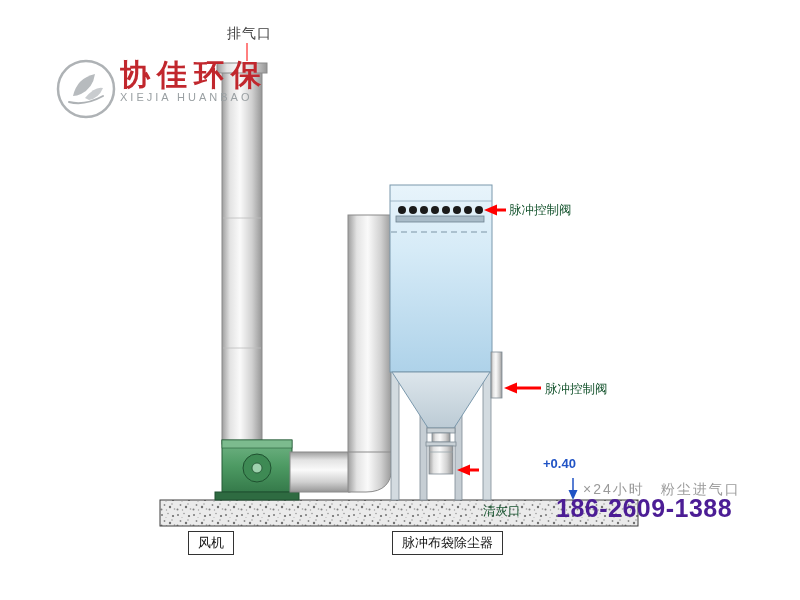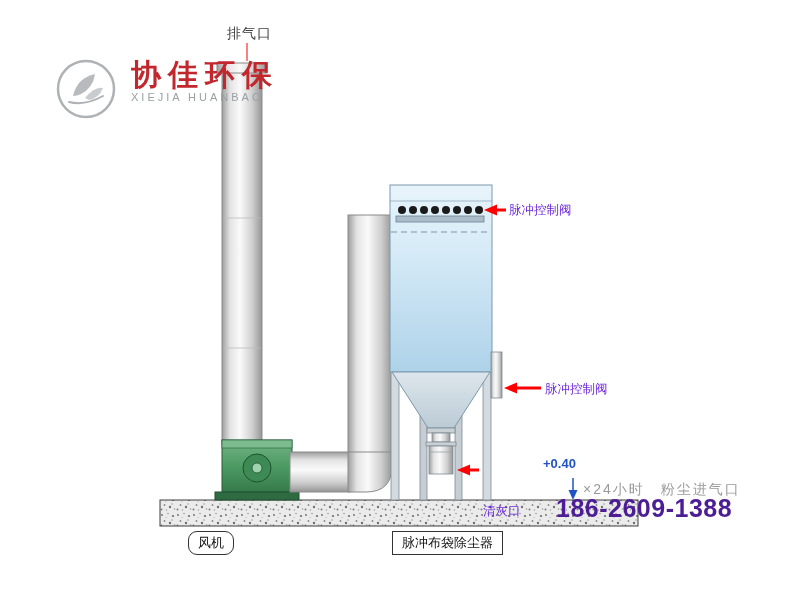--- a/index.html
+++ b/index.html
@@ -4,27 +4,27 @@
 <style>
   html,body { margin:0; padding:0; background:#fff; }
   .canvas {
     position:relative; width:800px; height:600px; background:#ffffff;
     overflow:hidden; font-family:"Liberation Sans","DejaVu Sans",sans-serif;
   }
   .abs { position:absolute; }
   svg.layer { position:absolute; left:0; top:0; }
 
   
-  .logo { position:absolute; left:55px; top:58px; display:flex; align-items:flex-start; gap:14px; }
+  .logo { position:absolute; left:55px; top:58px; display:flex; align-items:flex-start; gap:3px; }
   .logo-text { display:flex; flex-direction:column; }
   .brand-cn { color:#c1272d; font-size:30px; font-weight:bold; letter-spacing:7px; line-height:1.1; white-space:nowrap; }
   .brand-en { color:#9aa0a3; font-size:11px; letter-spacing:3px; white-space:nowrap; }
 
   
-  .ann { color:#6d28d9; font-size:12.5px; white-space:nowrap; }
+  .ann { color:#14532d; font-size:12.5px; white-space:nowrap; }
   .ann-big { color:#404040; font-size:14px; letter-spacing:1px; white-space:nowrap; }
 
   
   .elev { color:#2053c5; font-size:13px; font-weight:bold; white-space:nowrap; }
 
   
   .cap-box {
     position:absolute; border:1px solid #333; background:#ffffff;
     font-size:13px; color:#111; padding:2px 9px; white-space:nowrap;
   }
@@ -180,20 +180,20 @@
   <div class="abs ann-big" style="left:227px; top:25px;">排气口</div>
 
   <div class="abs ann" style="left:509px; top:202px;">脉冲控制阀</div>
 
   <div class="abs ann" style="left:545px; top:381px;">脉冲控制阀</div>
 
   <div class="abs ann" style="left:483px; top:463px;margin-top:40px;">清灰口</div>
 
   <div class="abs elev" style="left:543px; top:456px;">+0.40</div>
 
-  <div class="cap-box" style="left:188px; top:531px;border-radius:9px;">风机</div>
+  <div class="cap-box" style="left:188px; top:531px;">风机</div>
 
   <div class="cap-box" style="left:392px; top:531px;">脉冲布袋除尘器</div>
 
   <div class="hot-caption">×24小时　粉尘进气口</div>
   <div class="hot-phone">186-2609-1388</div>
 
 </div>
 
 </body></html>

